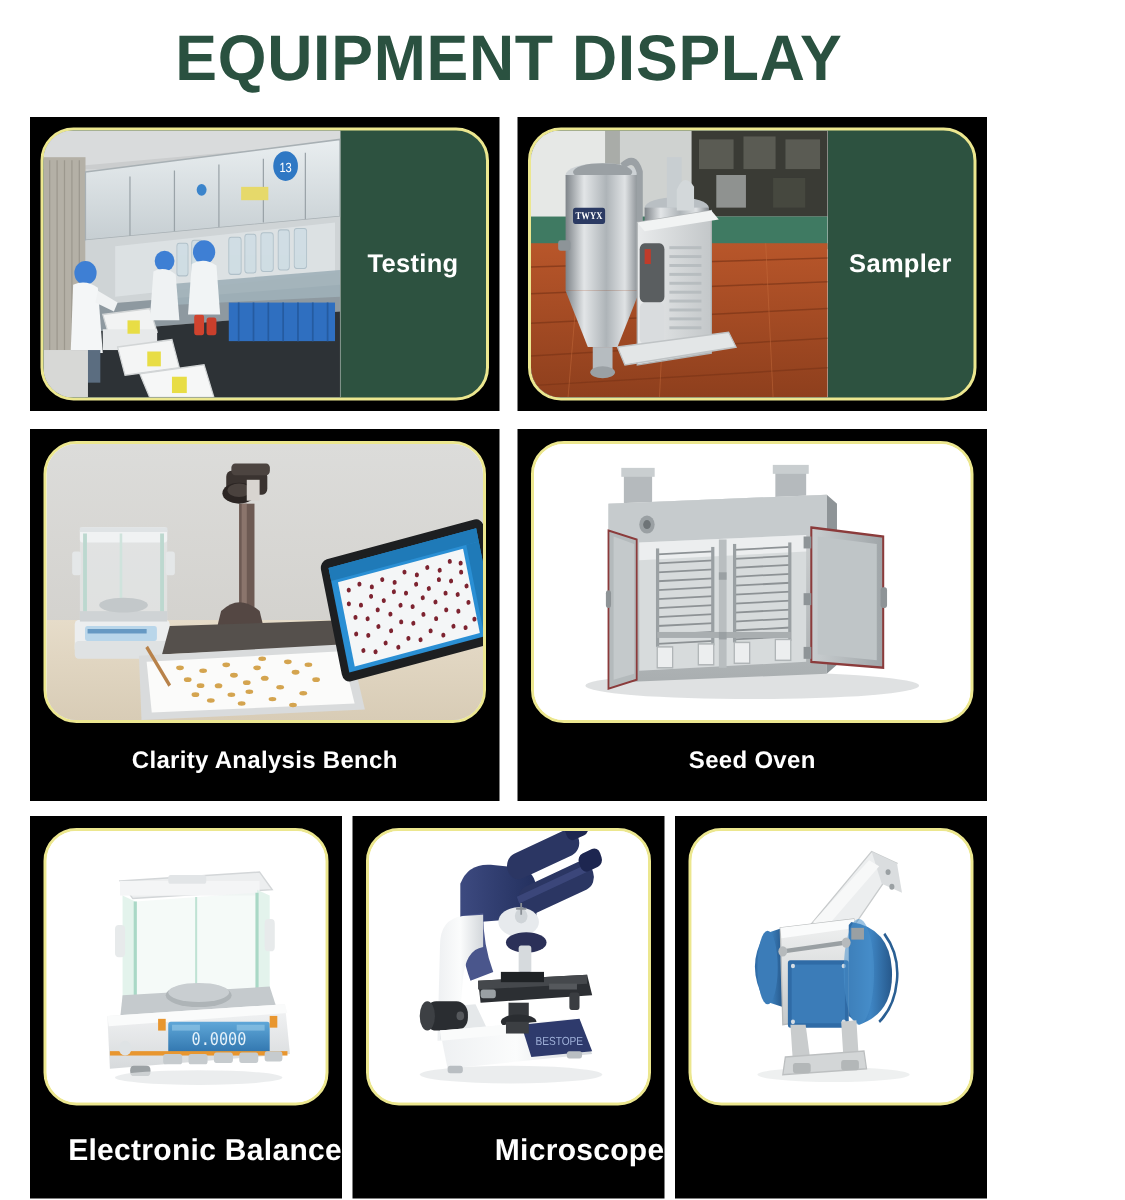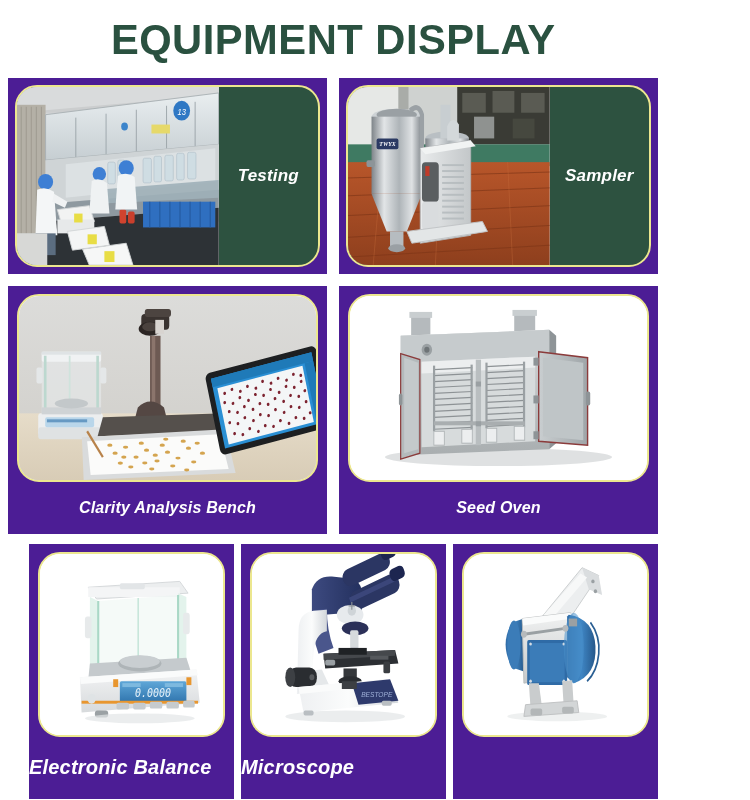--- a/index.html
+++ b/index.html
@@ -5,44 +5,43 @@
   * { box-sizing: border-box; margin: 0; padding: 0; }
 
   body {
     width: 750px;
     height: 800px;
     background: #ffffff;
     font-family: "Liberation Sans", sans-serif;
     overflow: hidden;
   }
 
-  .page { width: 666px; height: 800px; position: relative; }
+  .page { width: 666px; height: 800px; position: relative; padding-left: 12px; }
 
   
   .title-bar {
     height: 78px;
     display: flex;
     align-items: center;
     justify-content: center;
   }
   .page-title {
     font-size: 43px;
     font-weight: bold;
     color: #2a5140;
     letter-spacing: 0.5px;
     font-family: "Liberation Sans", sans-serif;
     transform: scaleX(0.97);
   }
 
   
   .card {
-    background: #4c1d95;
+    background: #000000;
     position: relative;
     overflow: hidden;
-    font-style: italic;
   }
   .card-inner {
     position: absolute;
     border: 2px solid #ece78f;
     border-radius: 22px;
     overflow: hidden;
     background: #2d5240;
   }
 
   
@@ -99,31 +98,30 @@
     letter-spacing: 0.2px;
   }
 
   
   .row3 {
     display: flex;
     gap: 7px;
     padding: 0 8px;
     height: 255px;
     margin-top: 10px;
-    margin-left: 21px;
   }
   .card-s { flex: 1; position: relative; }
   .card-s .card-inner {
     left: 9px; right: 9px; top: 8px; height: 185px;
     background: #ffffff;
   }
   .card-s .label-below {
     position: absolute;
     left: 0; right: 0; top: 200px; height: 46px;
-    display: flex; align-items: center; justify-content: flex-start;
+    display: flex; align-items: center; justify-content: flex-end;
     color: #ffffff; font-size: 20px; font-weight: bold;
     letter-spacing: 0.2px;
   }
 
   .photo { position: absolute; inset: 0; }
   .photo svg { width: 100%; height: 100%; display: block; }
 </style>
 </head>
 <body>
 

